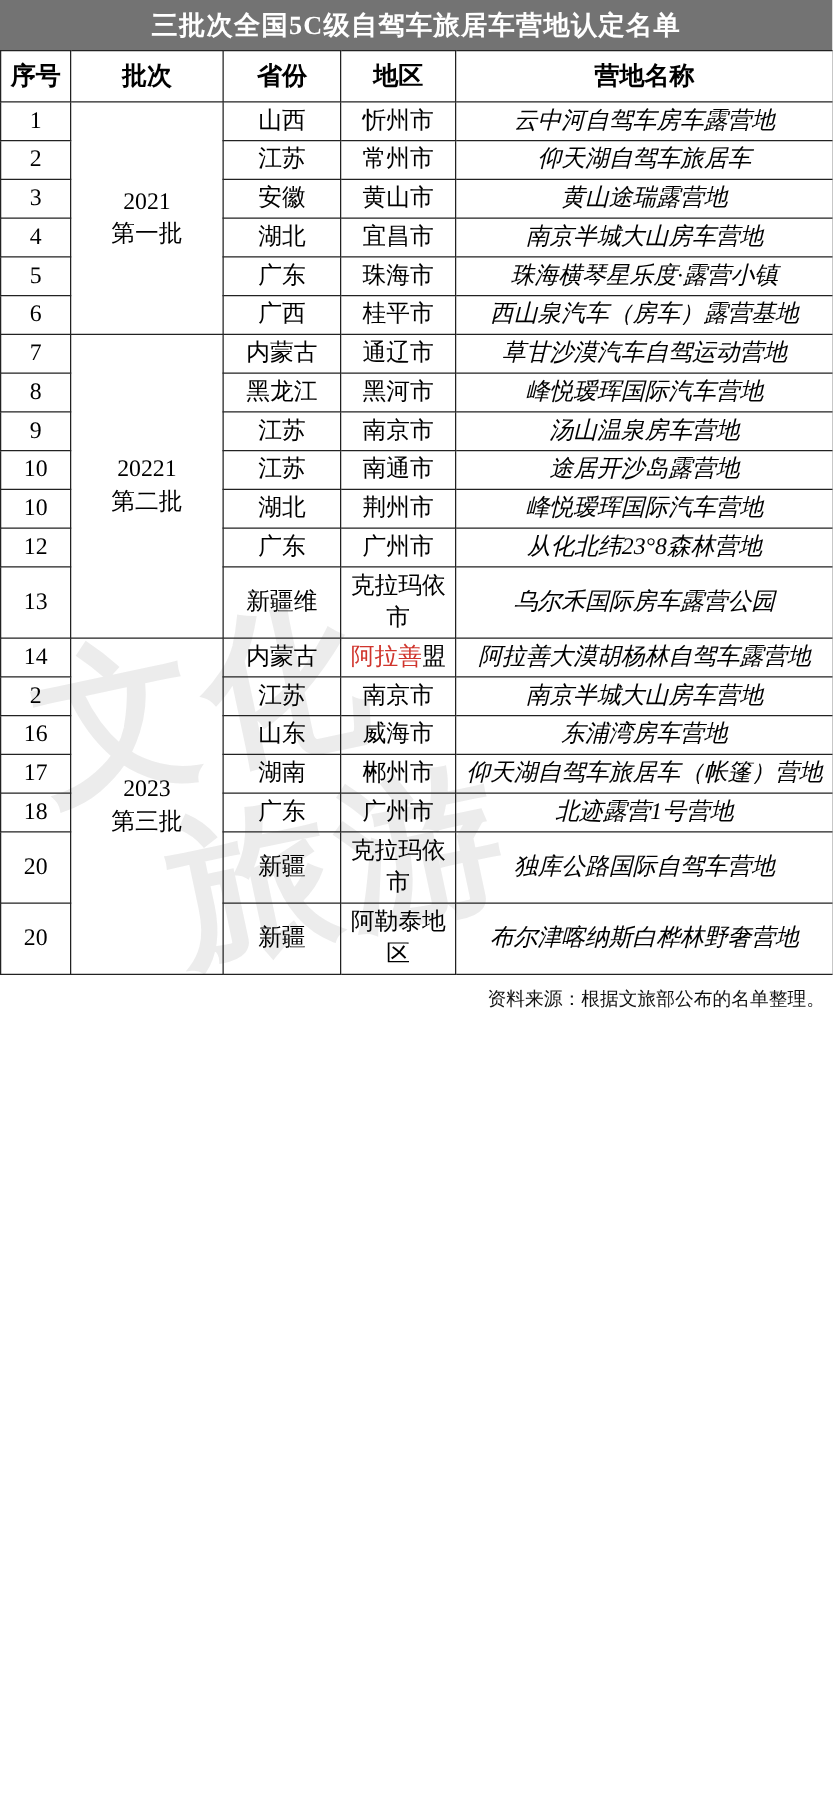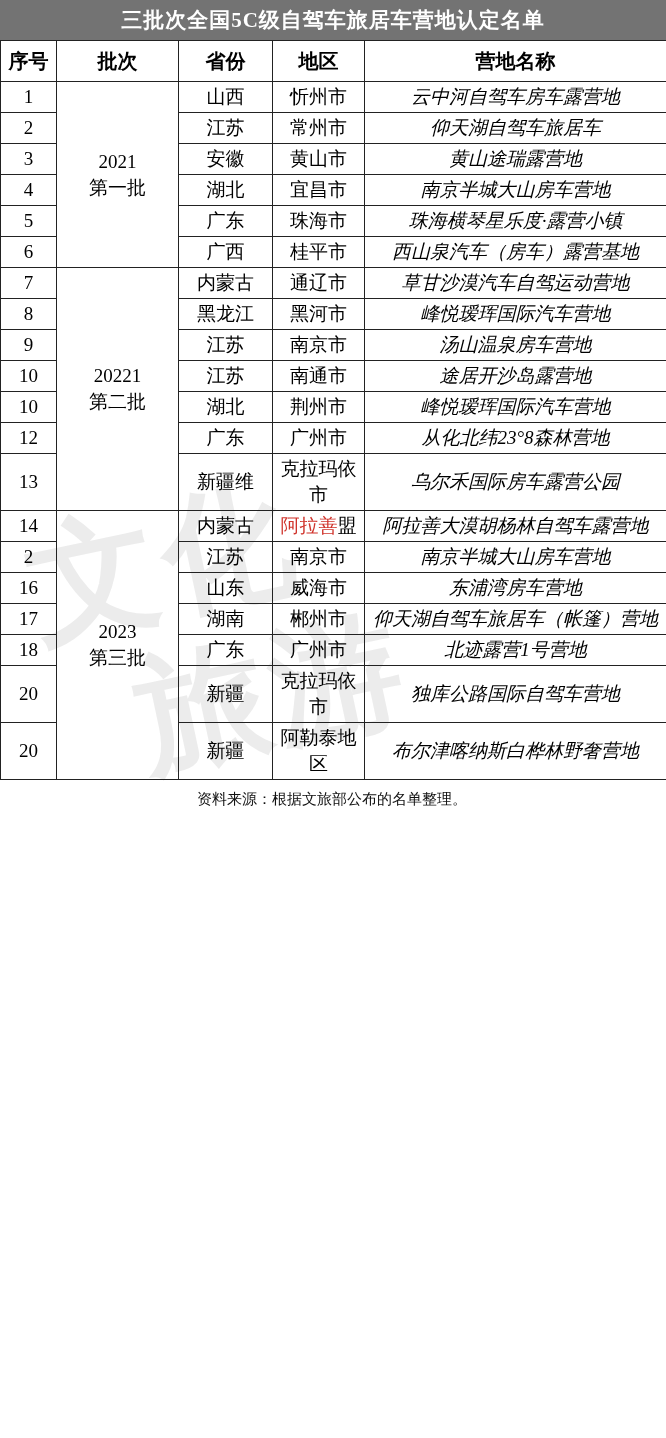--- a/index.html
+++ b/index.html
@@ -89,21 +89,21 @@
   td.seq { font-size: 18px; }
   td.batch { font-size: 19px; line-height: 30px; }
   td.name { font-size: 19px; line-height: 29px; font-style: italic; }
   .hl { color: #d0342c; }
 
   .source {
     position: relative;
     z-index: 10;
     font-size: 15px;
     padding: 10px 6px 0 4px;
-    text-align: center;
+    text-align: right;
     color: #111;
   }
 </style>
 </head>
 <body>
 
 <div class="sheet">
 
   <div class="watermark">
     <div class="wline1">文化</div>

